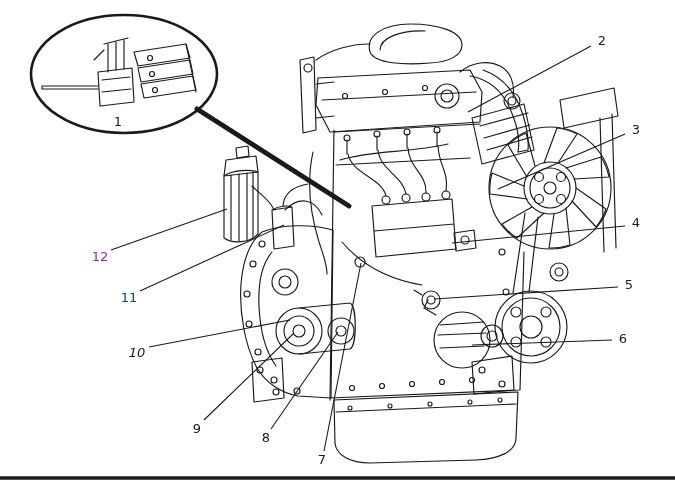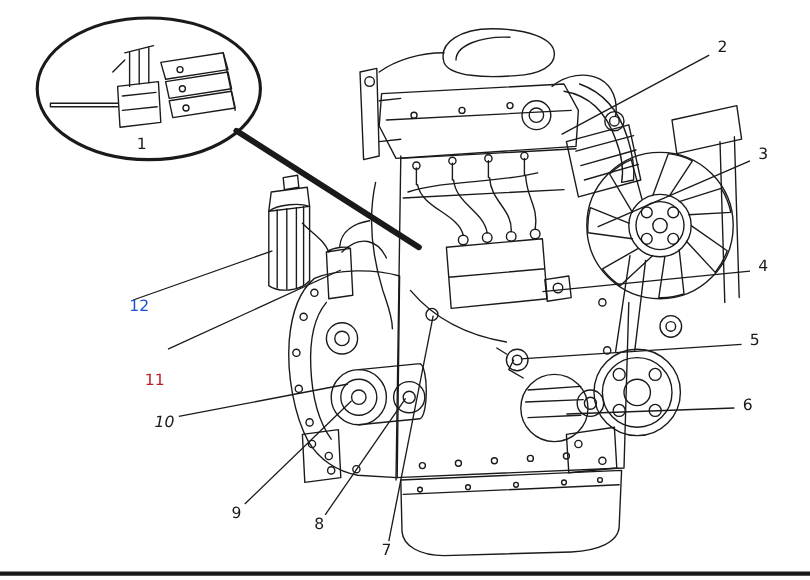--- a/index.html
+++ b/index.html
@@ -244,17 +244,17 @@
       <div class="callout" style="left: 118px; top: 121px; color: rgb(26, 26, 26);">1</div>
       <div class="callout" style="left: 602px; top: 40px; color: rgb(26, 26, 26);">2</div>
       <div class="callout" style="left: 636px; top: 129px; color: rgb(26, 26, 26);">3</div>
       <div class="callout" style="left: 636px; top: 222px; color: rgb(26, 26, 26);">4</div>
       <div class="callout" style="left: 629px; top: 284px; color: rgb(26, 26, 26);">5</div>
       <div class="callout" style="left: 623px; top: 338px; color: rgb(26, 26, 26);">6</div>
       <div class="callout" style="left: 322px; top: 459px; color: rgb(26, 26, 26);">7</div>
       <div class="callout" style="left: 266px; top: 437px; color: rgb(26, 26, 26);">8</div>
       <div class="callout" style="left: 197px; top: 428px; color: rgb(26, 26, 26);">9</div>
       <div class="callout" style="left: 137px; top: 352px; color: rgb(26, 26, 26); font-style: italic;">10</div>
-      <div class="callout" style="left: 129px; top: 297px; color: #b91c1c; margin-top: 20px;">11</div>
-      <div class="callout" style="left: 100px; top: 256px; color: #1d4ed8; margin-left: 16px;">12</div>
+      <div class="callout" style="left: 129px; top: 297px; color: #0c4a6e;">11</div>
+      <div class="callout" style="left: 100px; top: 256px; color: #a21caf;">12</div>
     </div>
 
 </div>
 
 </body></html>

